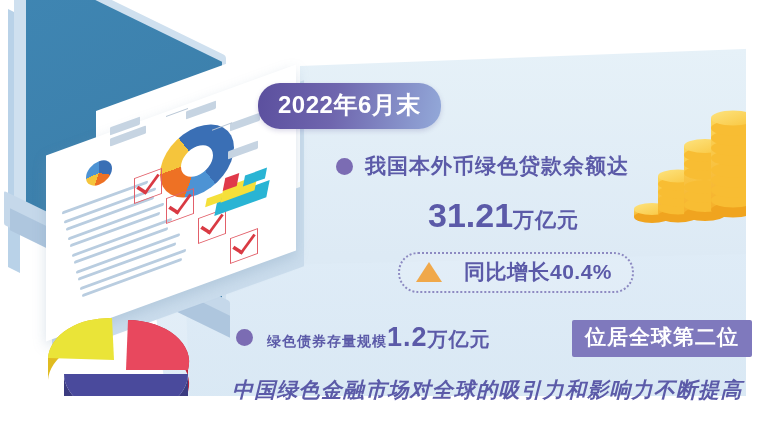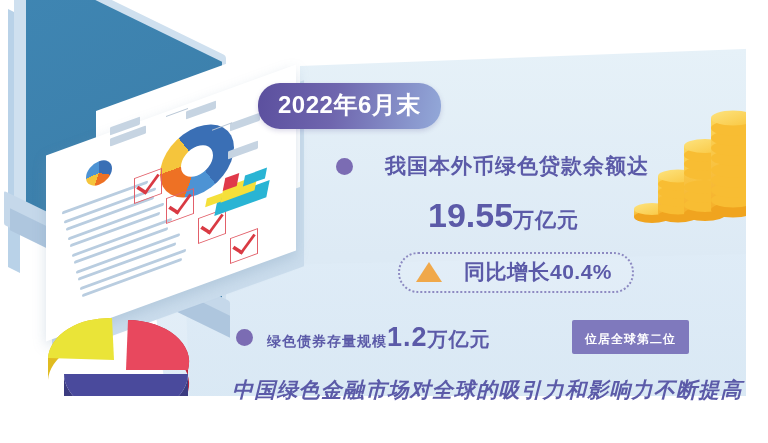--- a/index.html
+++ b/index.html
@@ -158,21 +158,21 @@
     border-radius:22px;
     background:linear-gradient(100deg,#5b4f9e 0%,#6f66ae 42%,#93a9d9 100%);
     color:#ffffff;
     font-size:24px;font-weight:bold;letter-spacing:.5px;
     white-space:nowrap;
     box-shadow:0 2px 5px rgba(90,80,150,.22);
   }
 
   .row1{
     position:absolute;left:336px;top:152px;
-    display:flex;align-items:center;gap:32px;
+    display:flex;align-items:center;gap:12px;
   }
   .dot{
     width:17px;height:17px;border-radius:50%;
     background:#7b6cb3;flex:none;
   }
   .row1-text{
     color:#5b5aa8;font-size:21px;font-weight:bold;
     white-space:nowrap;letter-spacing:1px;
   }
 
@@ -208,24 +208,24 @@
   }
   .row2-text{
     color:#5b5aa8;font-weight:bold;white-space:nowrap;letter-spacing:1px;
   }
   .row2-text .t{font-size:14px;}
   .row2-text .n{font-size:27px;}
   .row2-text .u{font-size:20px;}
 
   .rank-badge{
     position:absolute;left:572px;top:320px;
-    padding:11px 13px 6px;
+    padding:3px 13px 6px;
     background:#7f79bd;
     color:#ffffff;
-    font-size:12px;font-weight:bold;letter-spacing:1px;
+    font-size:21px;font-weight:bold;letter-spacing:1px;
     white-space:nowrap;border-radius:2px;
   }
 
   .footer-text{
     position:absolute;left:232px;top:376px;
     color:#5b5aa8;font-size:21px;font-weight:bold;
     white-space:nowrap;letter-spacing:1.2px;font-style:italic;
   }
 </style>
 </head>
@@ -368,21 +368,21 @@
   <div class="content">
 
     <div class="date-badge">2022年6月末</div>
 
     <div class="row1">
       <span class="dot"></span>
       <span class="row1-text">我国本外币绿色贷款余额达</span>
     </div>
 
     <div class="bignum">
-      <span class="num">19.55</span><span class="unit">万亿元</span>
+      <span class="num">31.21</span><span class="unit">万亿元</span>
     </div>
 
     <div class="growth">
       <span class="tri"></span>
       <span class="growth-text">同比增长40.4%</span>
     </div>
 
     <div class="row2">
       <span class="dot"></span>
       <span class="row2-text">

